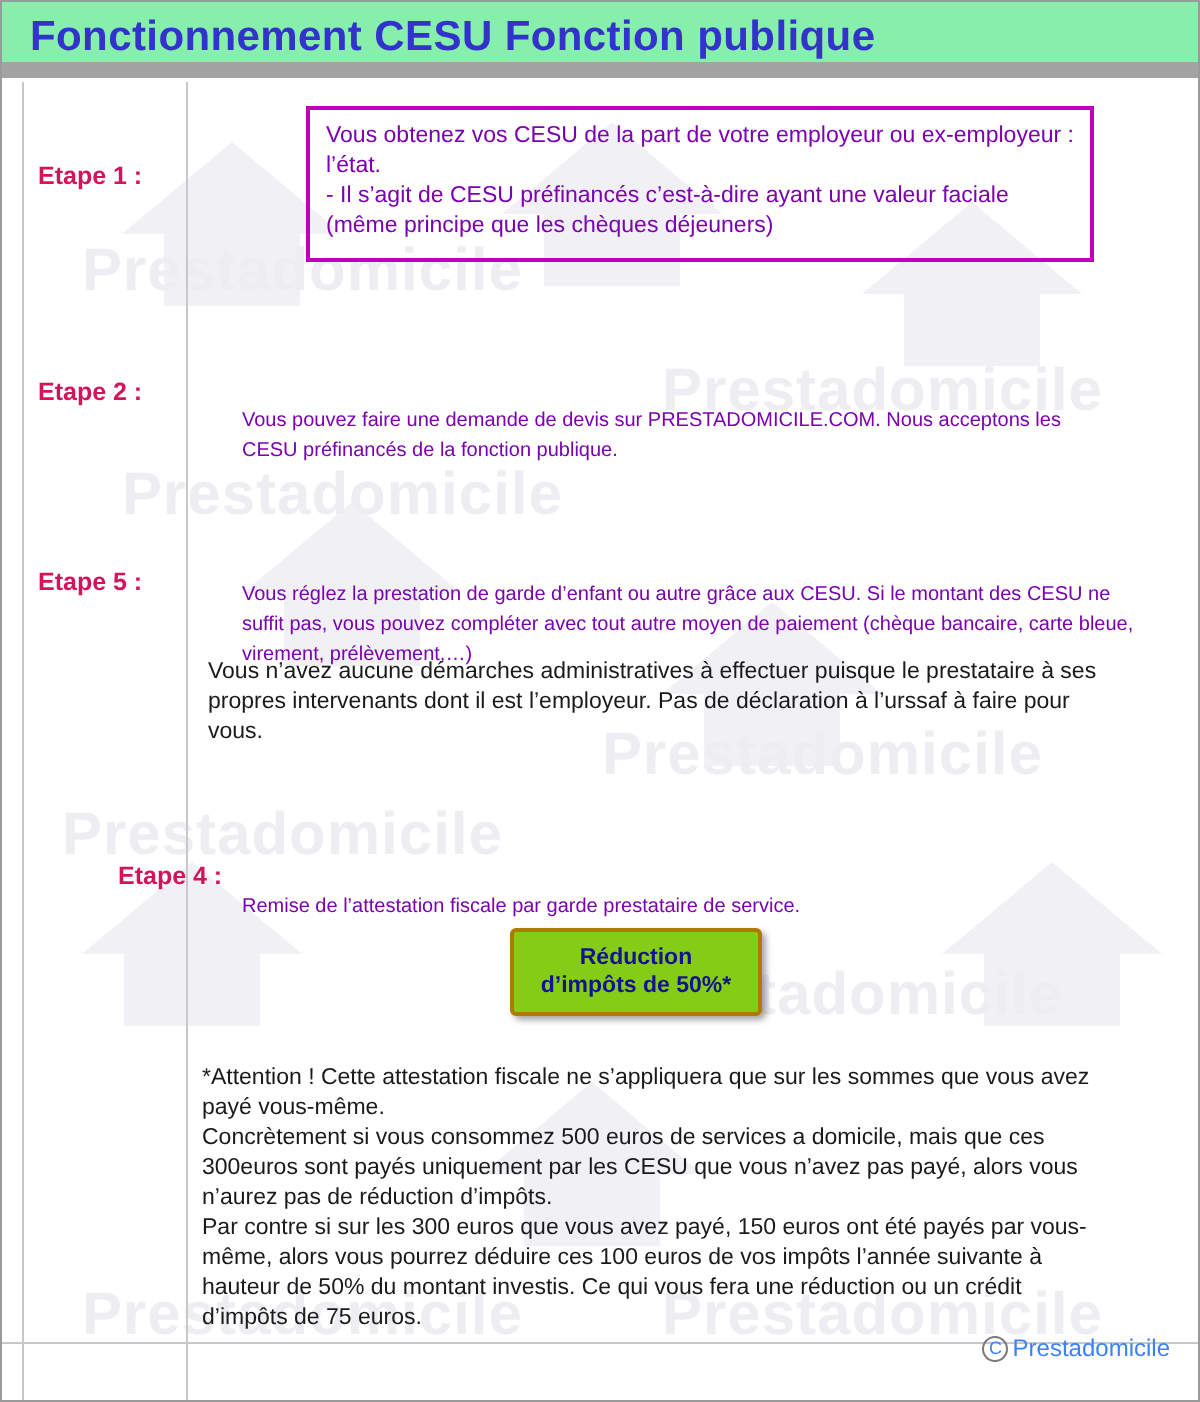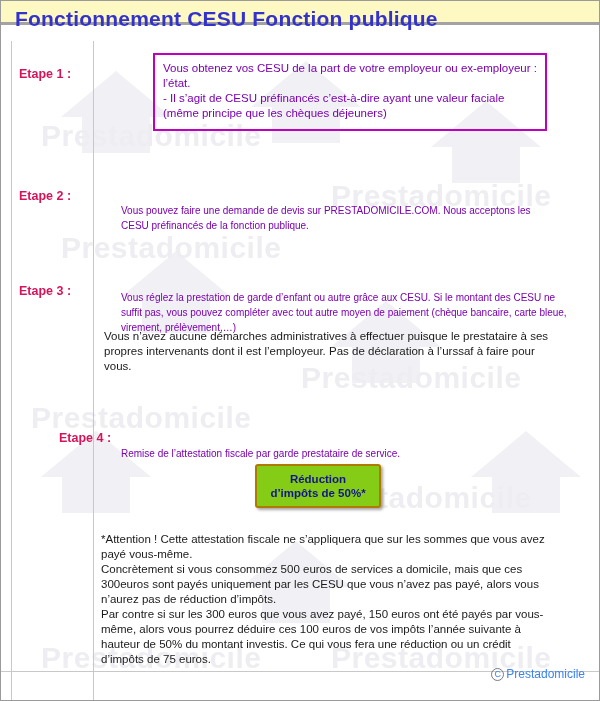--- a/index.html
+++ b/index.html
@@ -61,23 +61,23 @@
     z-index: 2;
     width: 100%;
     height: 100%;
   }
   
   .title-bar {
     position: absolute;
     left: 0;
     top: 0;
     width: 598px;
-    height: 24px;
-    background: #fef9c3;
-    border-bottom: 3px solid #a3a3a3;
+    height: 38px;
+    background: #86efac;
+    border-bottom: 8px solid #a3a3a3;
     box-sizing: border-box;
   }
   .title-bar .title {
     position: absolute;
     left: 14px;
     top: 6px;
     font-size: 21px;
     font-weight: bold;
     color: #3333cc;
     font-family: "Liberation Sans", sans-serif;
@@ -221,30 +221,30 @@
   <div class="vline l1"></div>
   <div class="vline l2"></div>
   <div class="hline-bottom"></div>
 
   <div class="content">
 
     <div class="title-bar">
       <div class="title">Fonctionnement CESU Fonction publique</div>
     </div>
 
-    <div class="step-label" style="top:66px;">Etape 1 :</div>
+    <div class="step-label" style="top:80px;">Etape 1 :</div>
     <div class="box1">
       <p style="white-space: pre-wrap;">Vous obtenez vos CESU de la part de votre employeur ou ex-employeur : l’état.
 - Il s’agit de CESU préfinancés c’est-à-dire ayant une valeur faciale (même principe que les chèques déjeuners)</p>
     </div>
 
     <div class="step-label" style="top:188px;text-align:right;">Etape 2 :</div>
     <div class="purple-text" style="left:103px; top:185px; width:435px;">Vous pouvez faire une demande de devis sur PRESTADOMICILE.COM. Nous acceptons les CESU préfinancés de la fonction publique.</div>
 
-    <div class="step-label" style="top:283px;">Etape 3 :</div>
+    <div class="step-label" style="top:283px;">Etape 5 :</div>
     <div class="purple-text" style="left:103px; top:272px; width:450px;">Vous réglez la prestation de garde d’enfant ou autre grâce aux CESU. Si le montant des CESU ne suffit pas, vous pouvez compléter avec tout autre moyen de paiement (chèque bancaire, carte bleue, virement, prélèvement,…)</div>
     <div class="black-text" style="left:103px; top:328px; width:450px;">Vous n’avez aucune démarches administratives à effectuer puisque le prestataire à ses propres intervenants dont il est l’employeur. Pas de déclaration à l’urssaf à faire pour vous.</div>
 
     <div class="step-label" style="top:430px;padding-left:40px;">Etape 4 :</div>
     <div class="purple-text" style="left:103px; top:428px; width:450px;">Remise de l’attestation fiscale par garde prestataire de service.</div>
 
     <div class="badge">
       <span>
         <span>Réduction</span><br>
         <span>d’impôts de 50%*</span>

